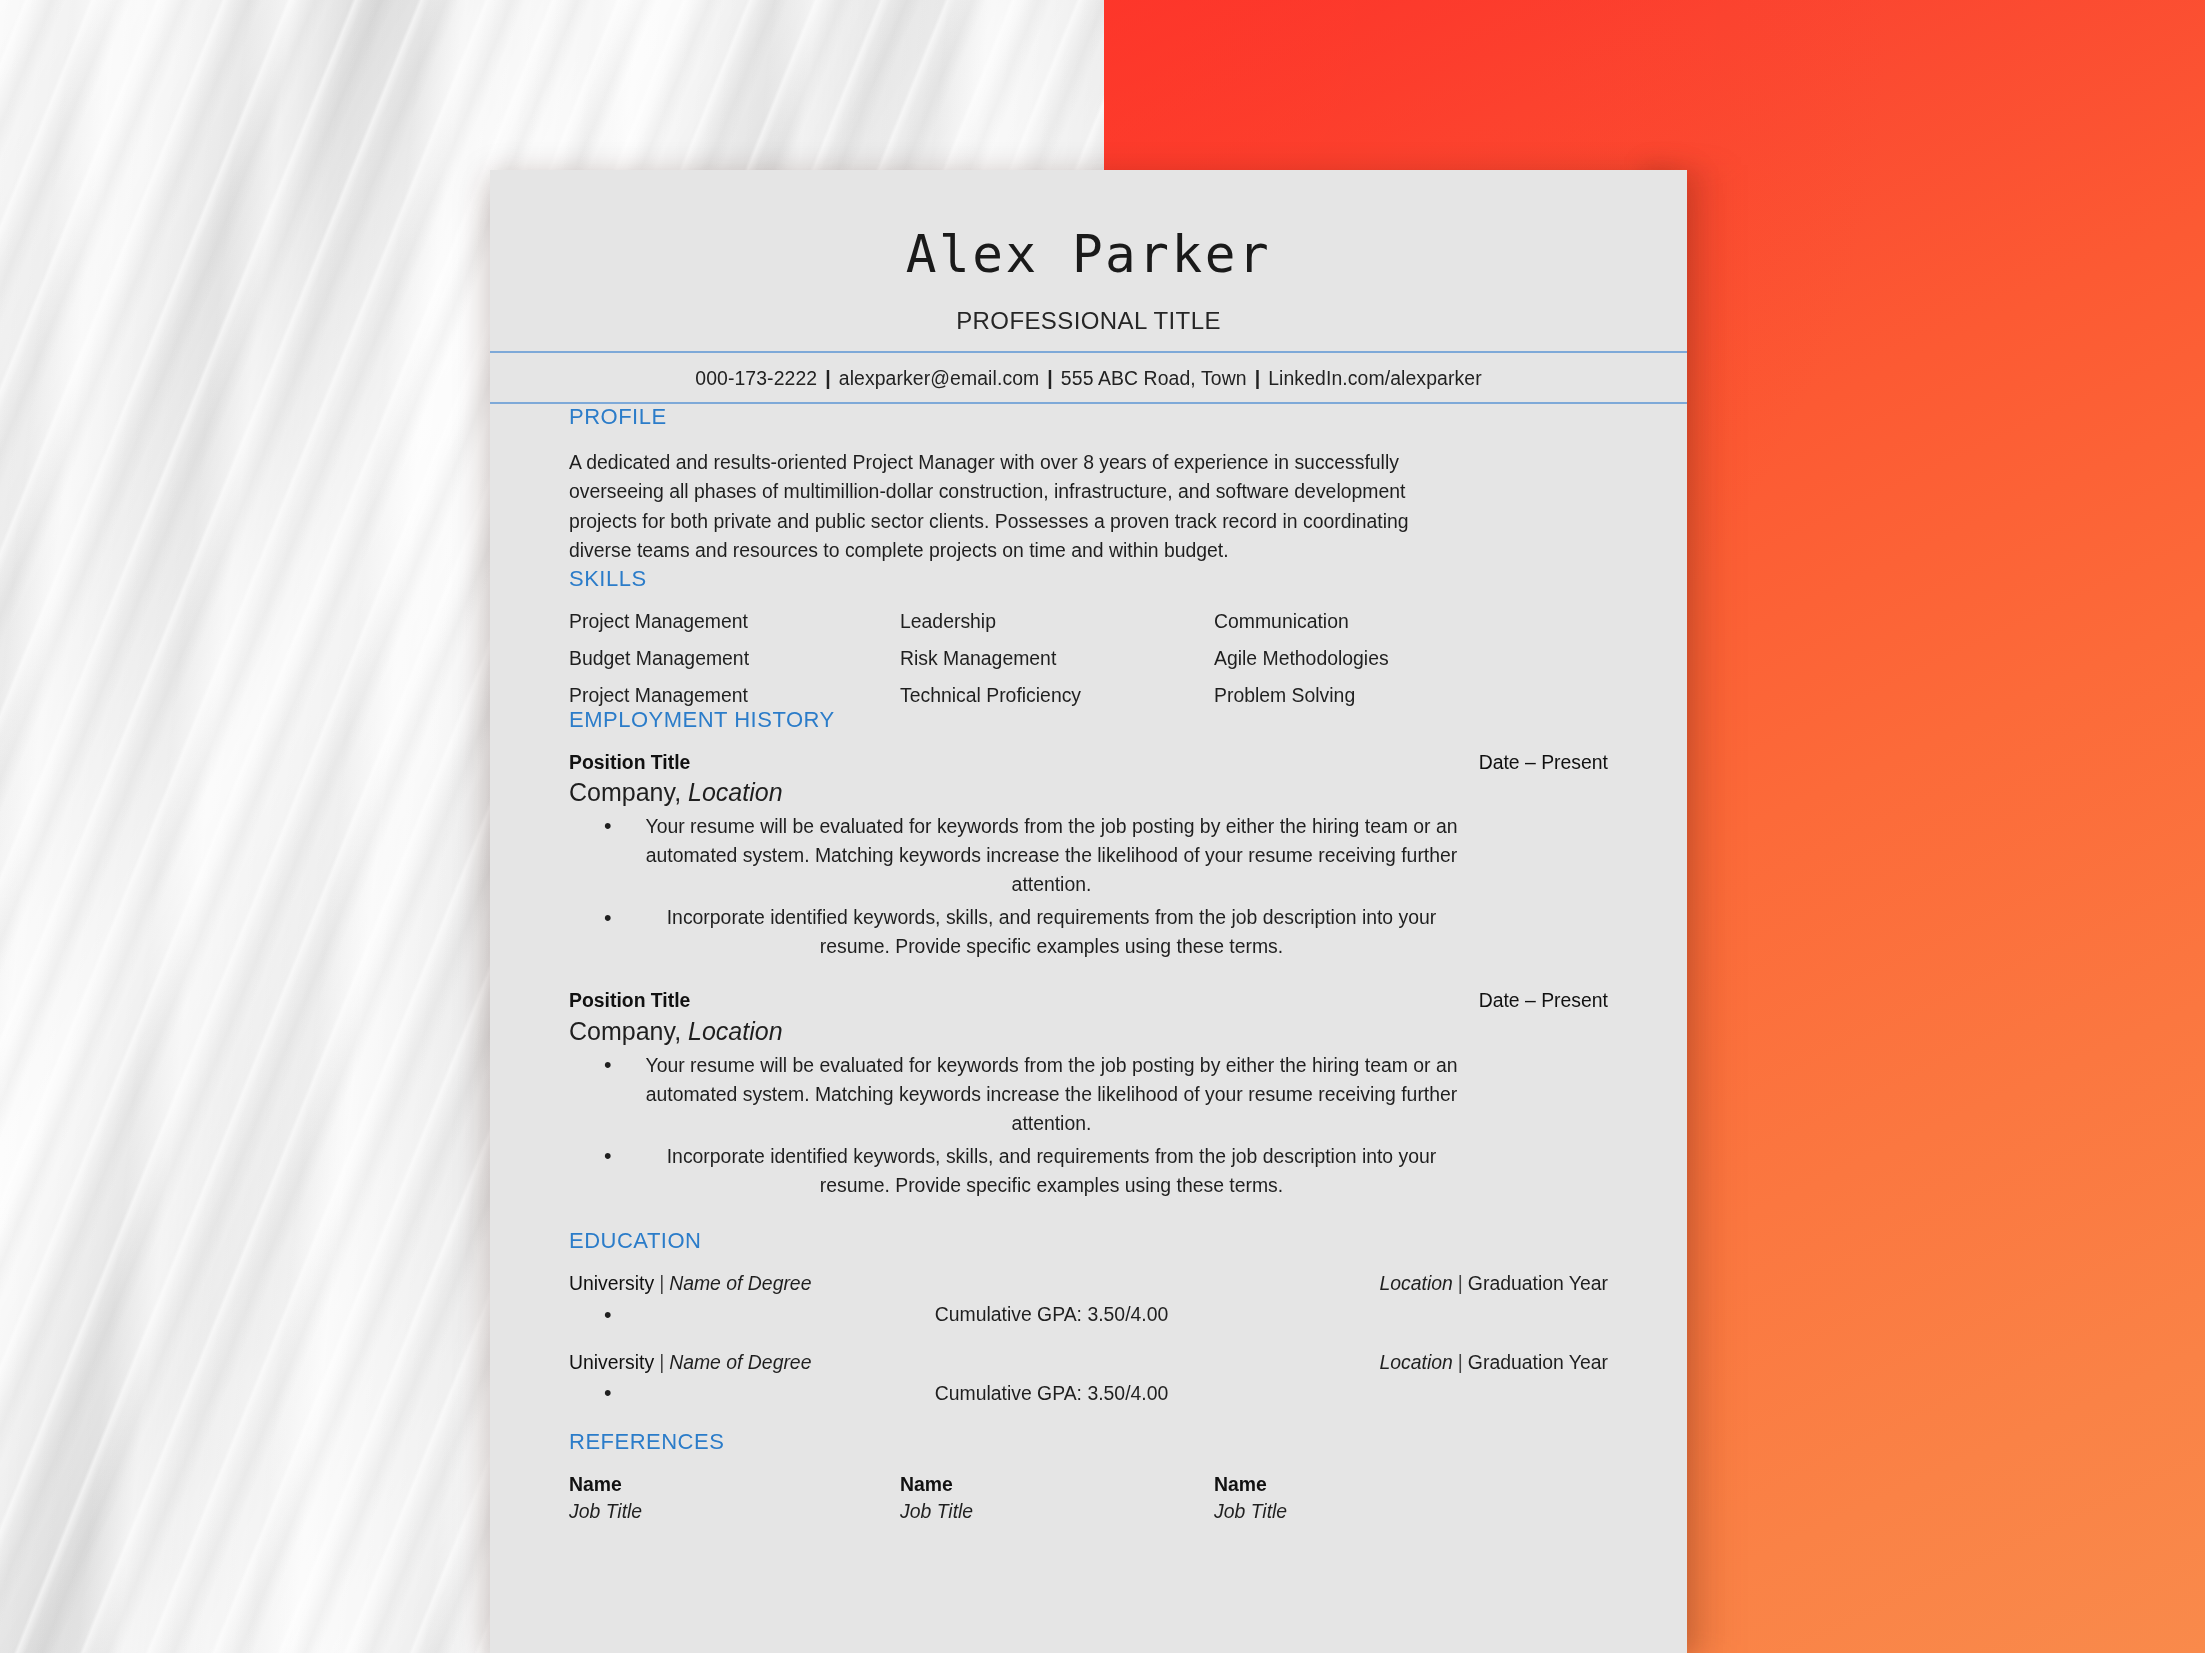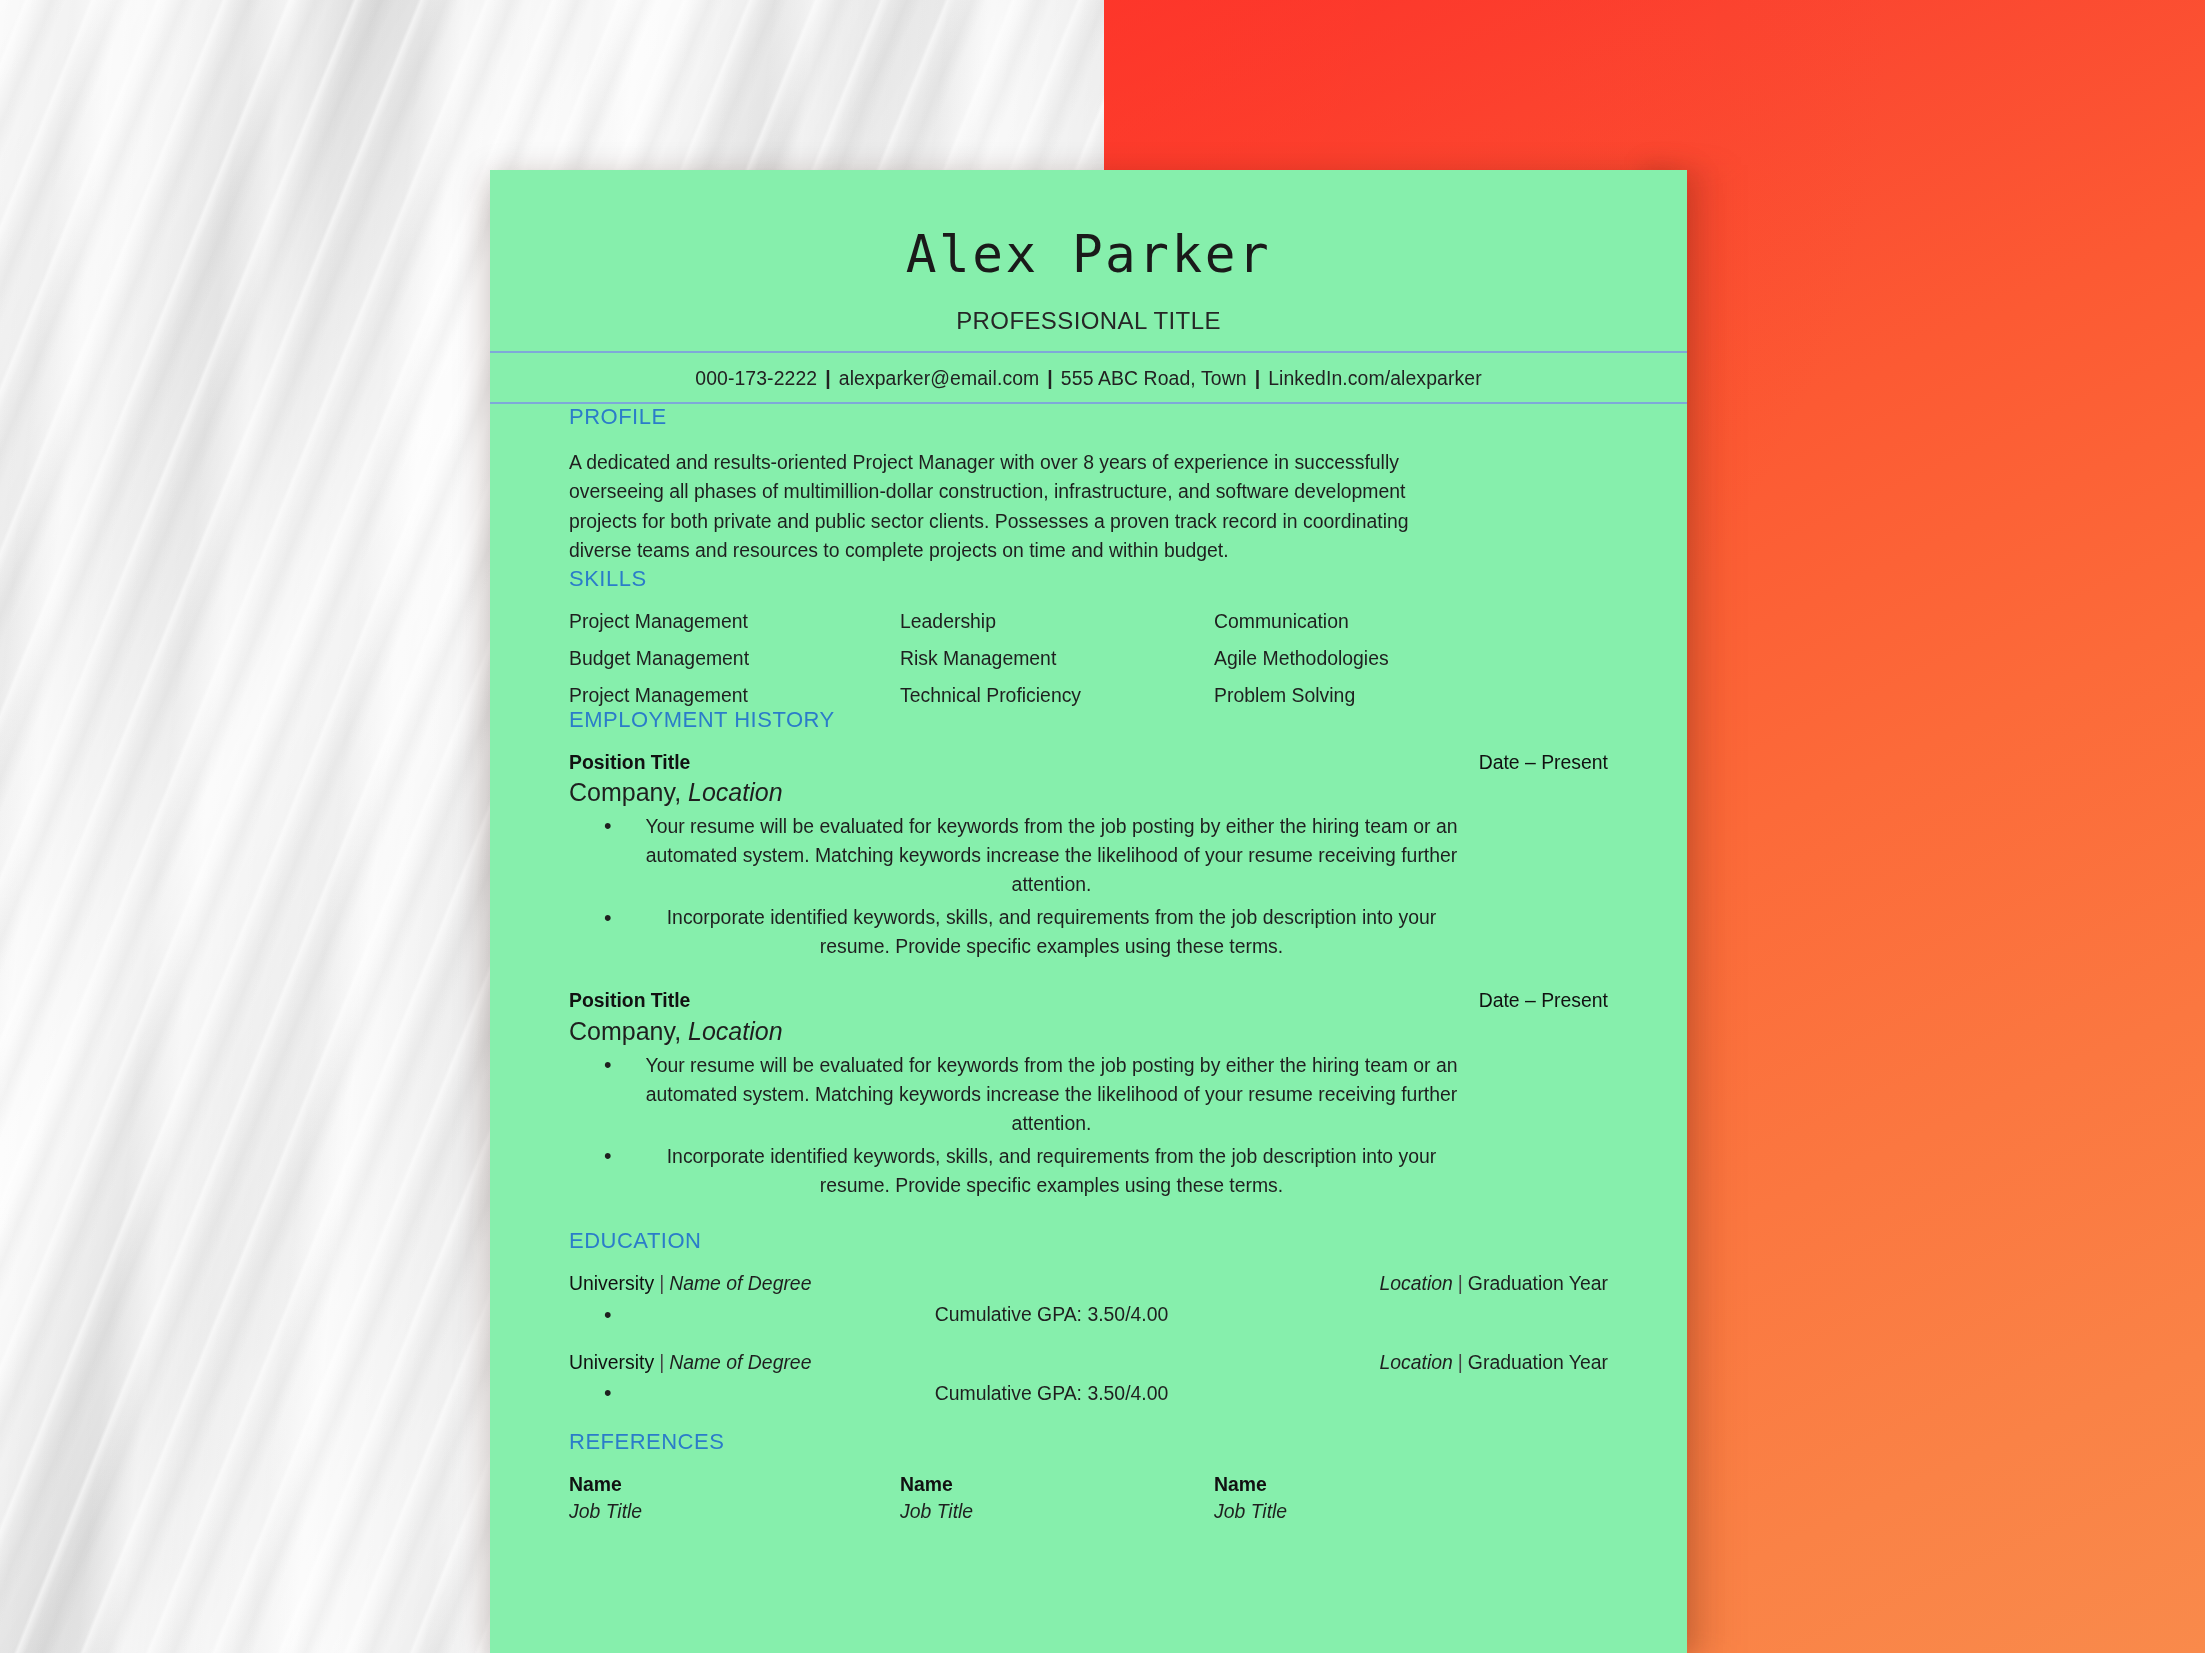--- a/index.html
+++ b/index.html
@@ -70,21 +70,21 @@
     filter: blur(11.6px);
   }
 
   
   .page {
     position: absolute;
     left: 490px;
     top: 170px;
     width: 1197px;
     height: 1484px;
-    background: #86efac;
+    background: #e5e5e5;
     box-shadow: 0 6.6px 33px rgba(60,20,10,0.28);
     overflow: hidden;
   }
   .page-inner {
     position: absolute;
     inset: 0;
     padding: 0;
   }
 
   

